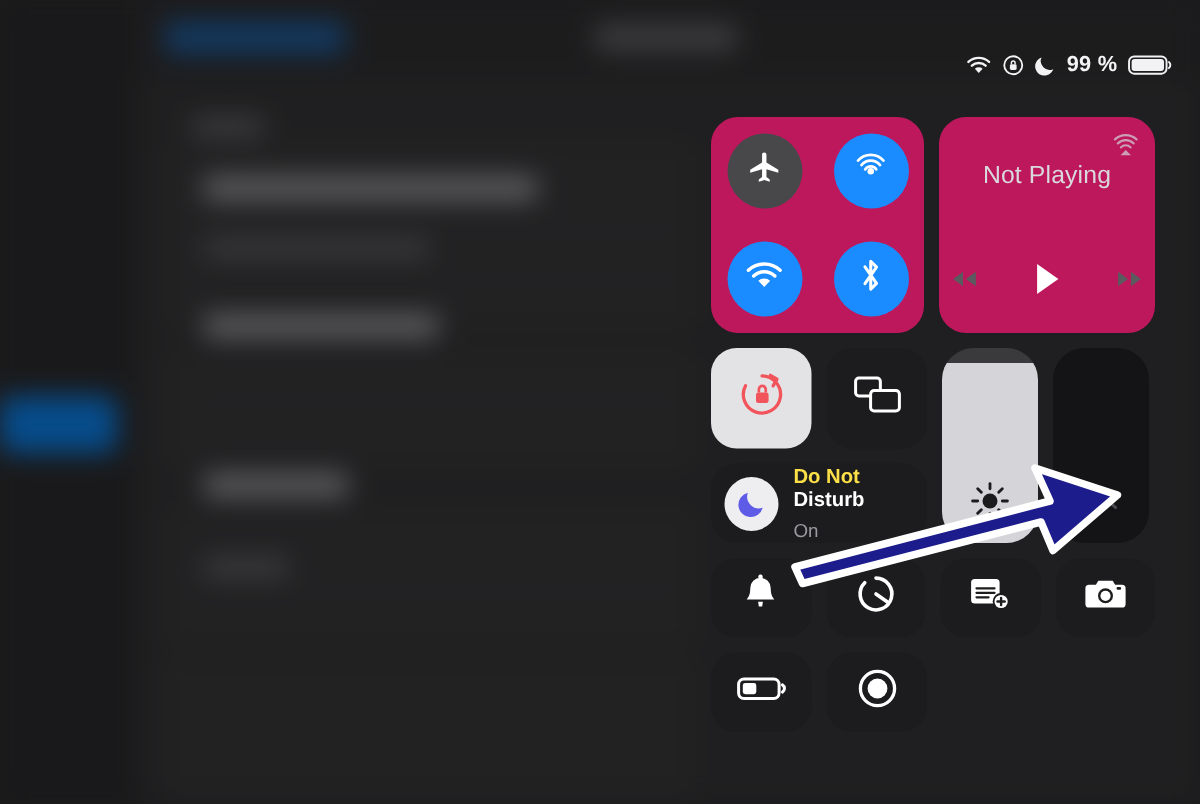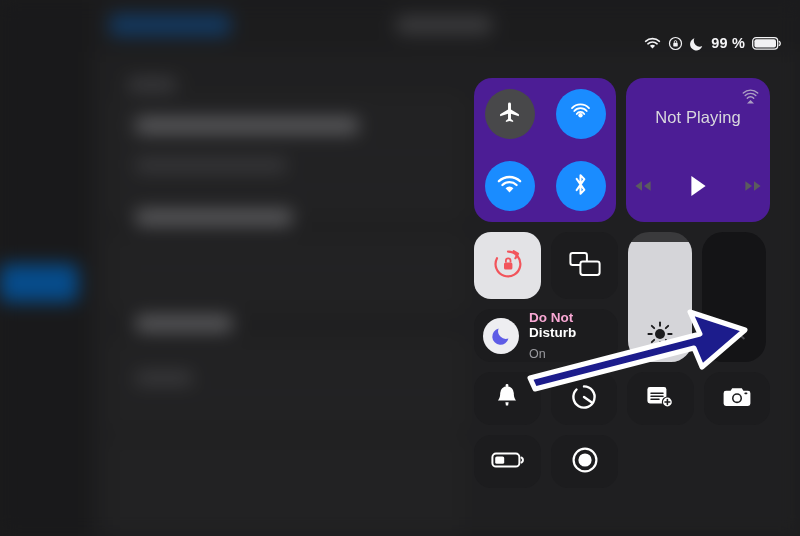--- a/index.html
+++ b/index.html
@@ -34,21 +34,21 @@
     position:absolute;top:33px;right:18px;height:20px;
     display:flex;align-items:center;gap:7px;
     color:#f2f2f4;font-size:14px;letter-spacing:.2px;font-weight:bold;
   }
   #statusbar svg{display:block;}
   .batt-pct{font-size:14.5px;color:#f4f4f6;white-space:nowrap;}
 
   
   #cc{position:absolute;left:474px;top:78px;width:296px;}
   .cc-row{display:flex;gap:10px;}
-  .module{background:#4c1d95;border-radius:18px;text-align:center;}
+  .module{background:#be185d;border-radius:18px;text-align:center;}
 
   
   #connectivity{width:142px;height:144px;padding:0;position:relative;}
   .conn-grid{position:absolute;inset:0;display:grid;grid-template-columns:1fr 1fr;grid-template-rows:1fr 1fr;place-items:center;}
   .ctoggle{width:50px;height:50px;border-radius:50%;display:flex;align-items:center;justify-content:center;}
   .ctoggle.off{background:#48484a;}
   .ctoggle.on{background:#1a8cff;}
 
   
   #media{width:144px;height:144px;position:relative;display:flex;flex-direction:column;align-items:center;}
@@ -59,21 +59,21 @@
 
   
   #midrow{margin-top:10px;display:flex;gap:10px;}
   #midleft{width:144px;display:flex;flex-direction:column;gap:10px;}
   .sqrow{display:flex;gap:10px;}
   .sqtile{width:67px;height:67px;border-radius:17px;background:#1c1c1e;display:flex;align-items:center;justify-content:center;}
   .sqtile.active{background:#e3e3e6;}
   #dnd{width:144px;height:53px;border-radius:17px;background:#1c1c1e;display:flex;align-items:center;padding-left:9px;box-sizing:border-box;gap:10px;}
   .dnd-circle{width:36px;height:36px;border-radius:50%;background:#eeeef1;display:flex;align-items:center;justify-content:center;flex:0 0 auto;}
   .dnd-txt{display:flex;flex-direction:column;line-height:1.12;}
-  .dnd-t1{font-size:13.5px;color:#f9a8d4;font-weight:600;}
+  .dnd-t1{font-size:13.5px;color:#fde047;font-weight:600;}
   .dnd-t2{font-size:13.5px;color:#fff;font-weight:600;}
   .dnd-sub{font-size:12.5px;color:#9a9a9f;margin-top:7px;}
 
   .slider{width:64px;height:130px;border-radius:21px;position:relative;overflow:hidden;}
   #brightness{background:#3a3a3c;}
   .sl-fill{position:absolute;left:0;right:0;bottom:0;background:#d5d5d9;}
   #volume{background:#141416;}
   .sl-icon{position:absolute;left:0;right:0;bottom:14px;display:flex;justify-content:center;}
 
   

